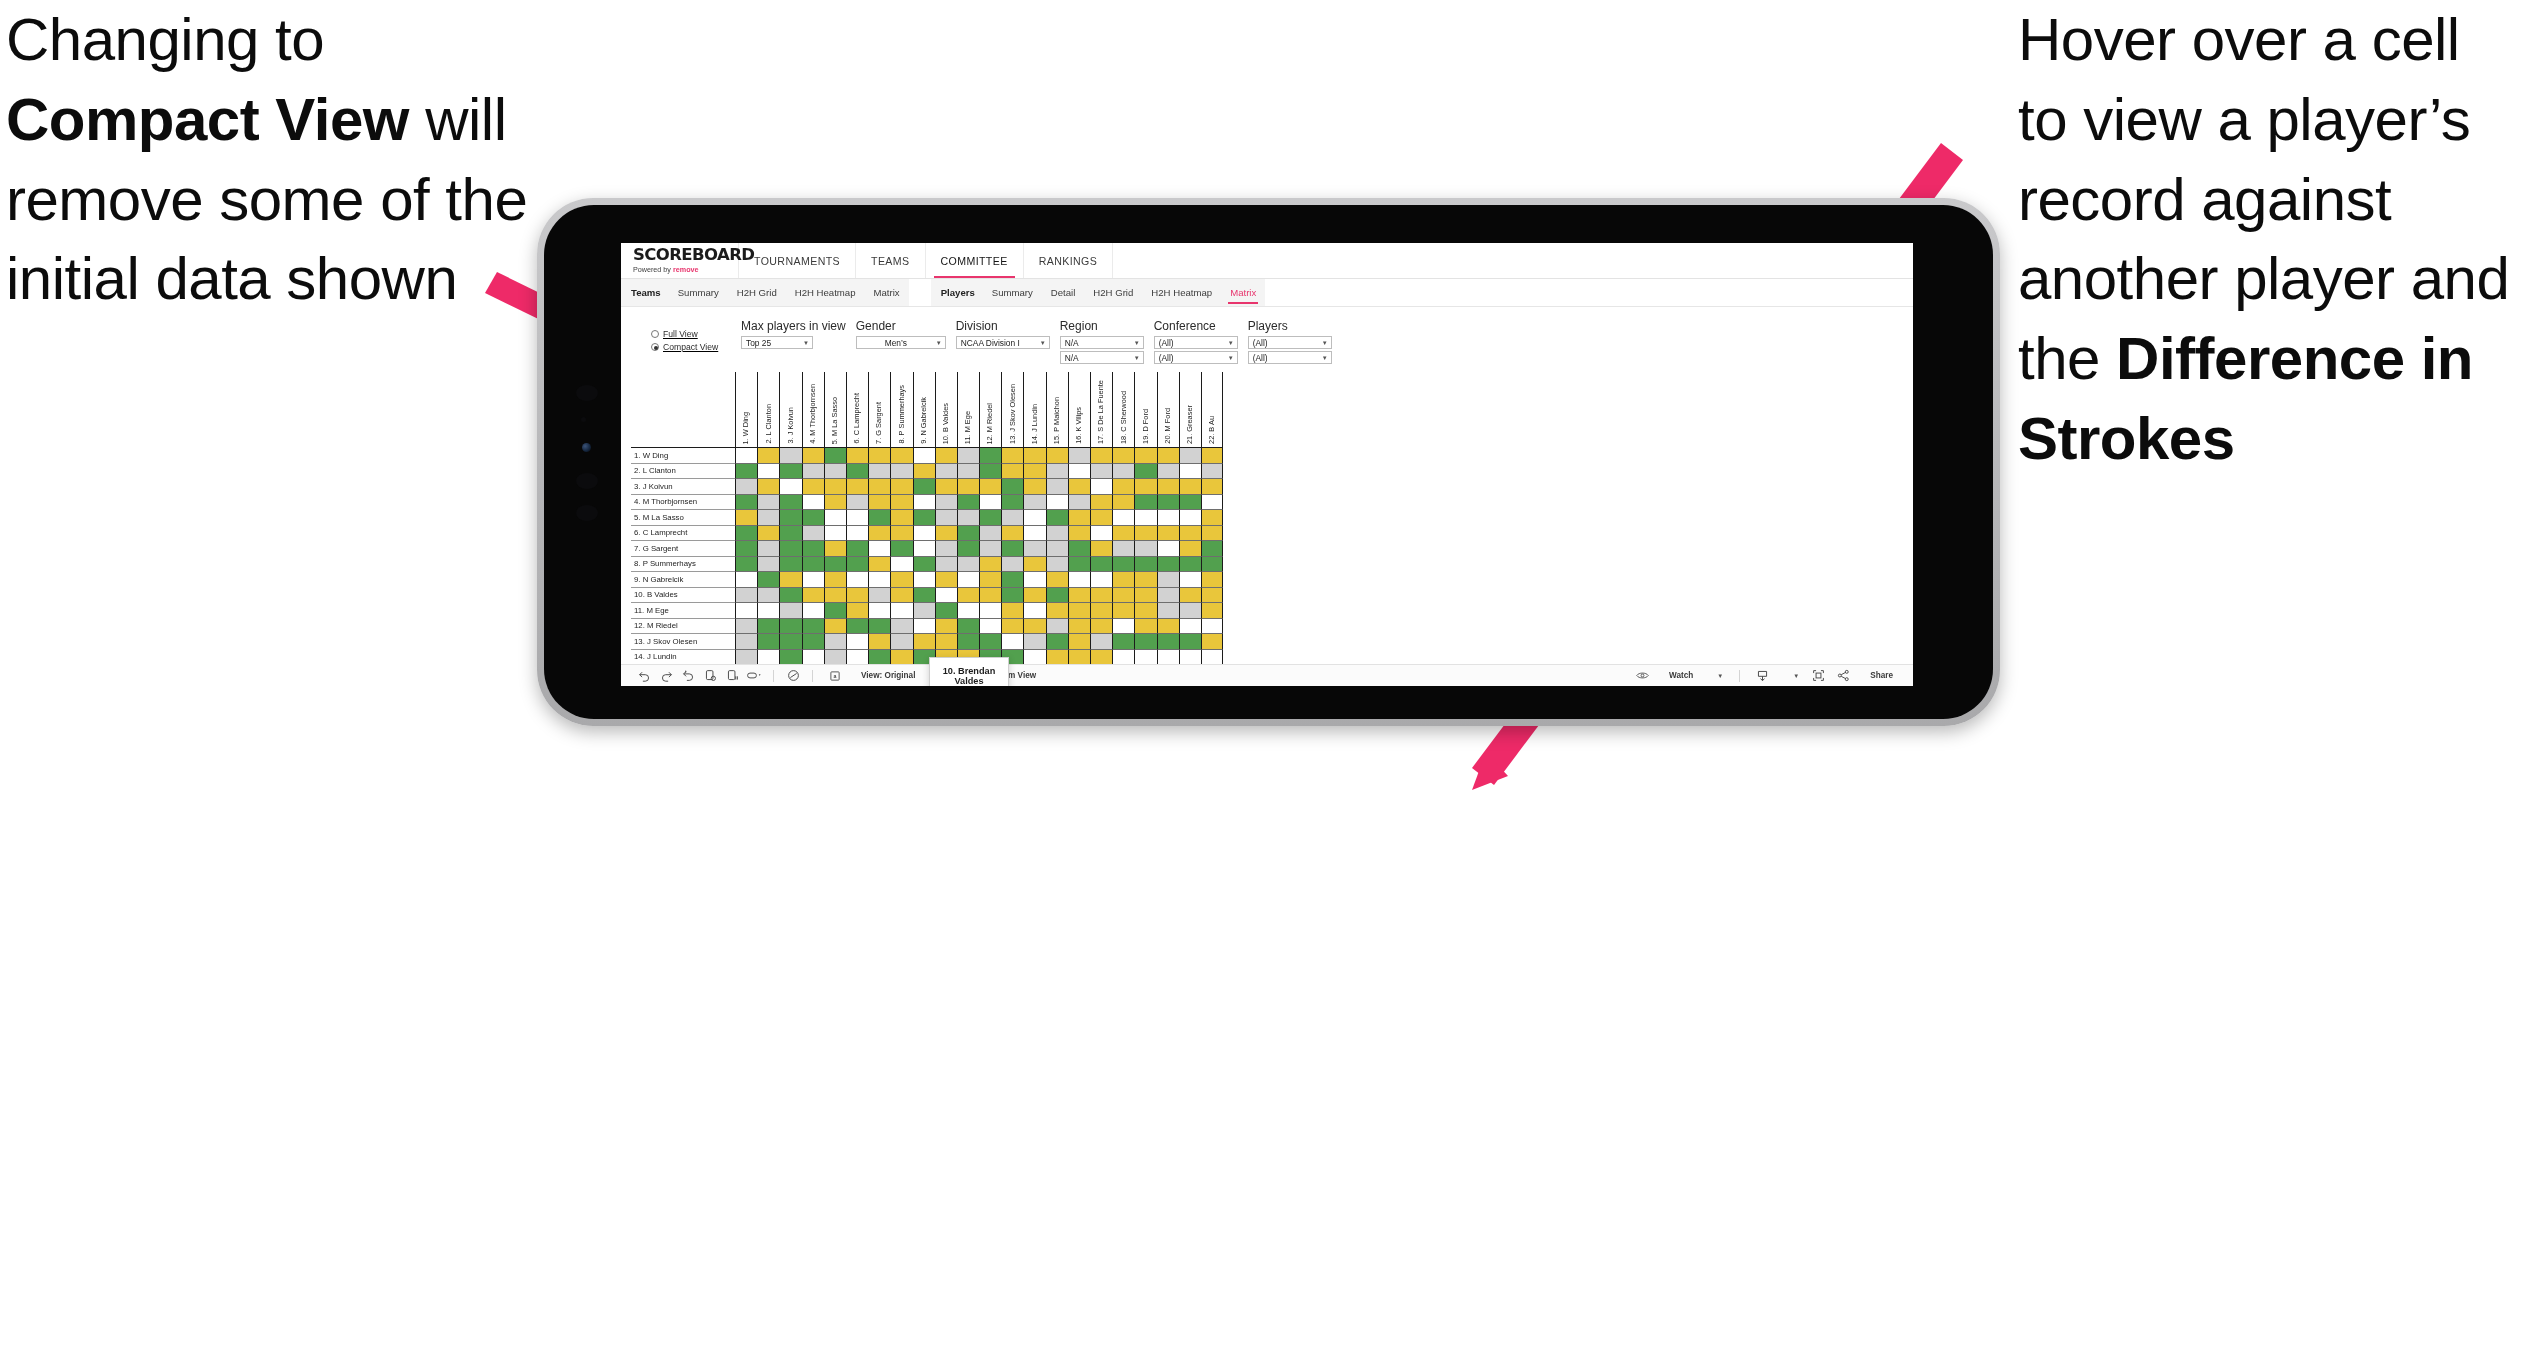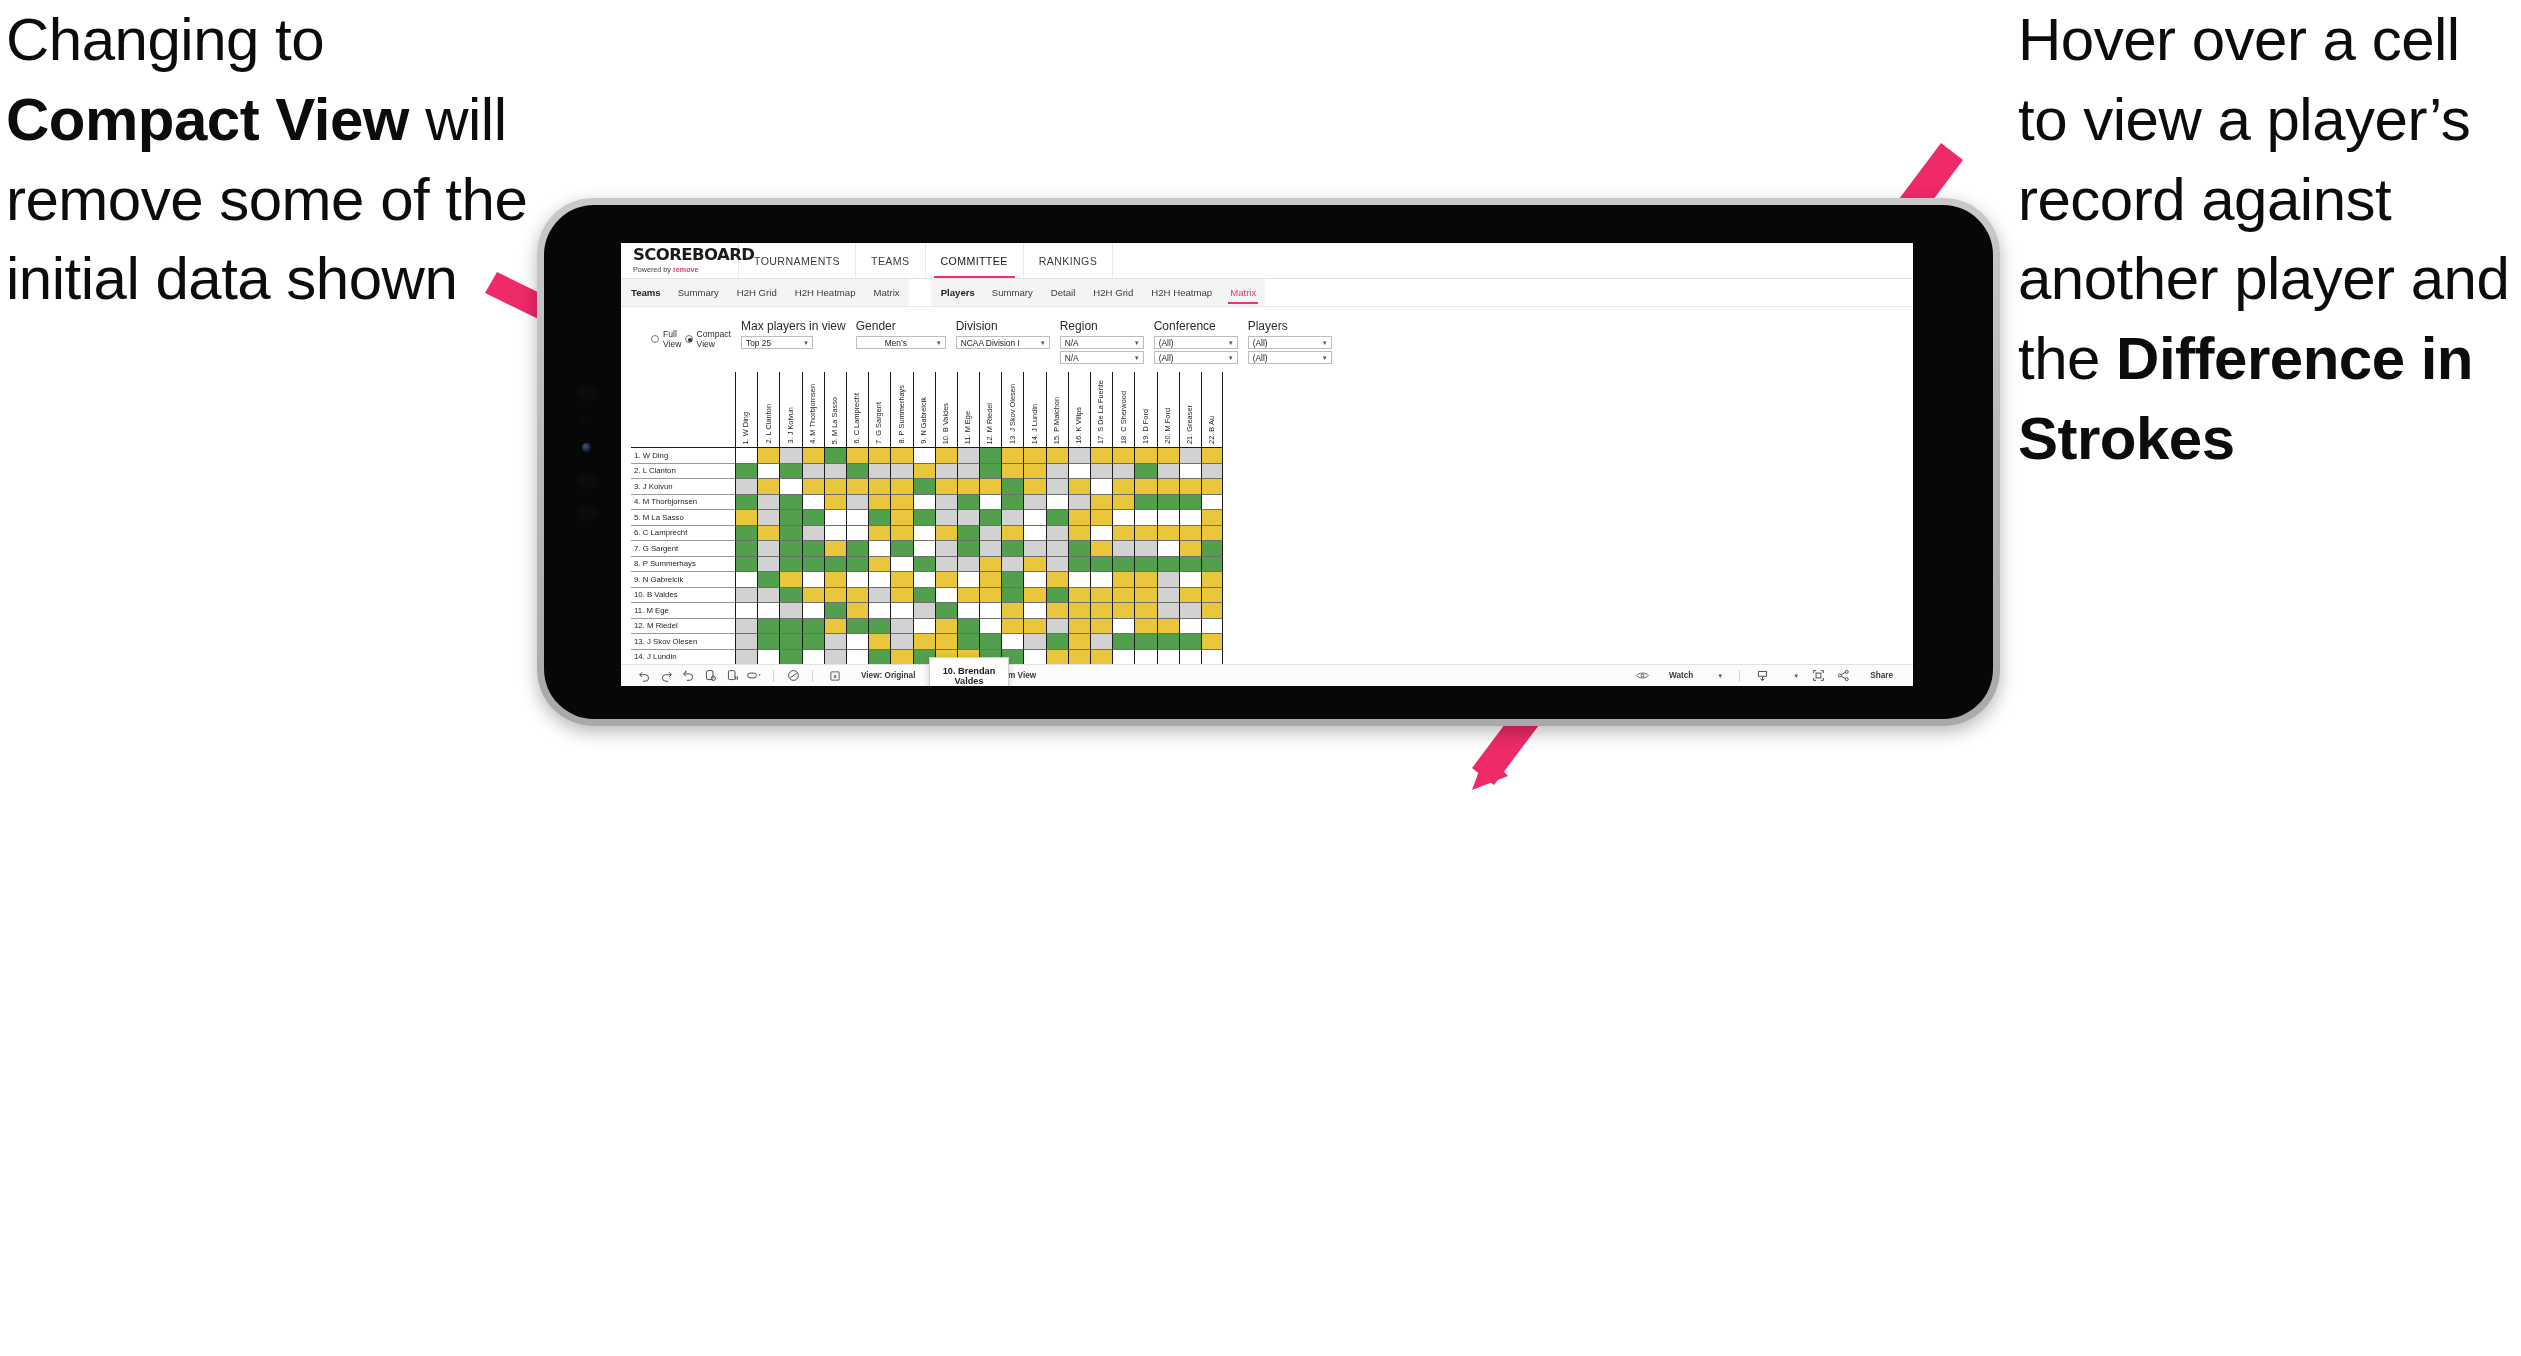--- a/index.html
+++ b/index.html
@@ -43,21 +43,21 @@
   .subgroup { display: flex; align-items: stretch; background: #f4f4f4; }
   .subgroup + .subgroup { margin-left: 22px; }
   .subgroup .glabel { display: flex; align-items: center; padding: 0 8px 0 10px; font-size: 9.6px; font-weight: 700; color: #222; }
   .subgroup a { display: flex; align-items: center; padding: 0 9px; font-size: 9.6px; color: #3c3c3c; text-decoration: none; position: relative; }
   .subgroup a.active { color: #e8356d; }
   .subgroup a.active::after { content:""; position:absolute; left:7px; right:7px; bottom:2px; height:1.8px; background:#e8356d; }
 
   
   .viz { position: relative; height: 379px; background: #fff; padding: 8px 10px 0 10px; }
   .filters { display: flex; align-items: flex-start; gap: 10px; padding: 4px 0 6px 20px; }
-  .radio-col { display: flex; flex-direction: row; gap: 3px; padding-top: 10px; width: 80px; }
+  .radio-col { display: flex; flex-direction: column; gap: 3px; padding-top: 10px; width: 80px; text-decoration: underline; }
   .radio-row { display: flex; align-items: center; gap: 4px; font-size: 8.6px; color: #2b2b2b; }
   .radio { width: 8px; height: 8px; border-radius: 50%; border: 1px solid #777; background: #fff; position: relative; flex: none; }
   .radio.on::after { content:""; position:absolute; left:2px; top:2px; width:4px; height:4px; border-radius:50%; background:#333; }
   .fcol { display: flex; flex-direction: column; gap: 2px; }
   .flabel { font-size: 12px; color: #2b2b2b; margin-bottom: 1px; }
   .sel { height: 13px; border: 1px solid #bdbdbd; background: #fff; display: flex; align-items: center;
          justify-content: space-between; padding: 0 3px 0 4px; font-size: 8.4px; color: #222; }
   .sel .cv { overflow: hidden; white-space: nowrap; }
   .caret { font-size: 6px; color: #555; margin-left: 4px; }
   .w-maxp { width: 72px; } .w-gender { width: 90px; padding-left: 28px; } .w-div { width: 94px; }

